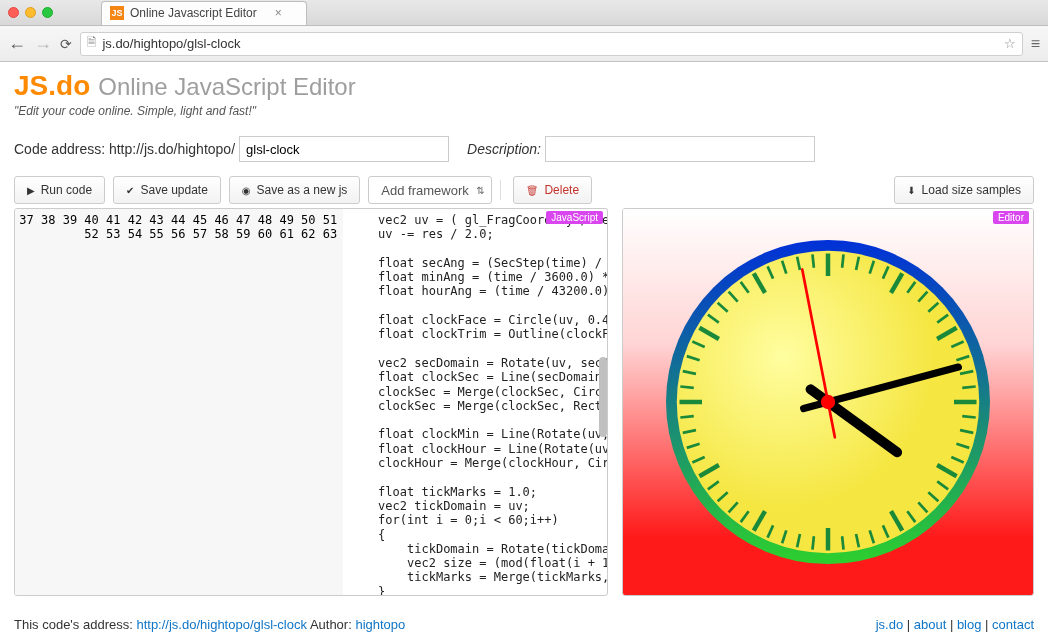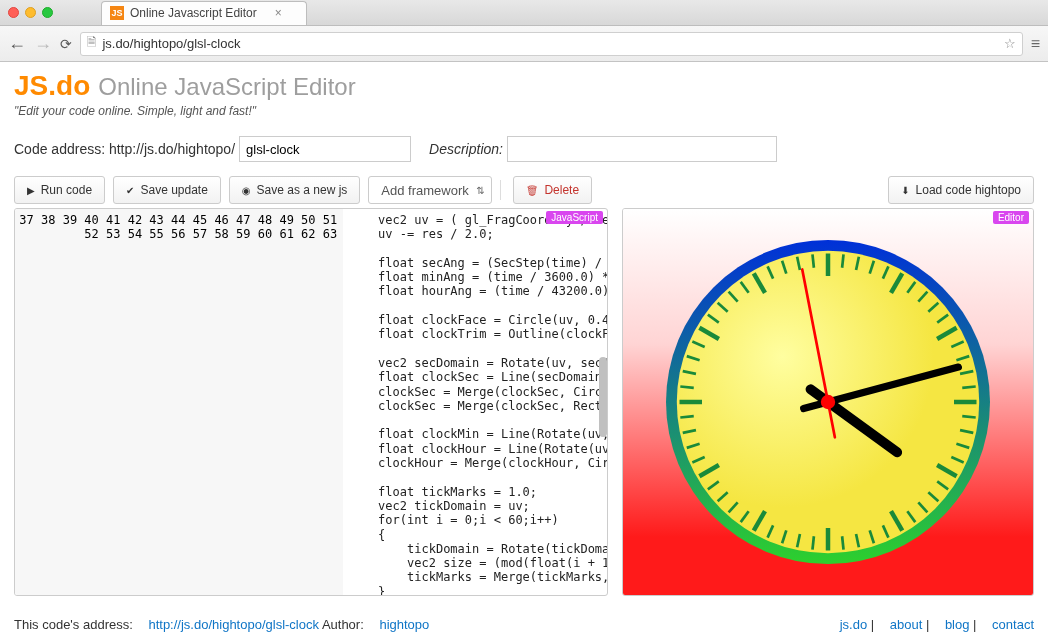--- a/index.html
+++ b/index.html
@@ -30,21 +30,21 @@
 .header-row { display:flex; align-items:flex-start; justify-content:space-between; }
 .logo { display:flex; align-items: baseline; }
 .logo .jsdo { font-size:28px; font-weight:bold; color:#ff8a00; }
 .logo .tagline { font-size:24px; color:#9e9e9e; margin-left:8px; }
 .subtag { font-style: italic; color:#555; margin-top:2px; font-size:12px; }
 .welcome { font-size:14px; color:#333; margin-top:8px; }
 .welcome a { color:#0f75c6; text-decoration:none; }
 
 .addr-row { margin-top:18px; display:flex; align-items:center; gap:4px; font-size:14px; color:#333; }
 .addr-row input { height:26px; border:1px solid #ccc; padding:0 6px; font-size:13px; }
-.addr-row .slug { width:172px; }
+.addr-row .slug { width:210px; }
 .addr-row .desc-lbl { margin-left:14px;font-style:italic; }
 .addr-row .desc { width:270px; }
 
 .btn-row { margin-top:14px; display:flex; align-items:center; gap:8px; position:relative; }
 .btn { height:28px; border:1px solid #ccc; border-radius:3px; background:linear-gradient(#fff,#f2f2f2); display:flex; align-items:center; padding:0 12px; font-size:12px; color:#333; cursor:pointer; gap:6px; }
 .btn .ico { font-size:10px; }
 .select { height:28px; border:1px solid #ccc; border-radius:3px; background:#fff; padding:0 22px 0 12px; font-size:13px; color:#555; position:relative; display:flex; align-items:center; }
 .select::after { content:"⇅"; position:absolute; right:6px; font-size:10px; color:#666; }
 .btn.delete { color:#c4342d; margin-left:4px; }
 .btn.delete .ico { color:#c4342d; }
@@ -59,21 +59,21 @@
 .editor { display:flex; font-family: Menlo, Consolas, monospace; font-size:12px; line-height:14.3px; height:100%; overflow:hidden; }
 .gutter { background:#f7f7f7; color:#000000; text-align:right; padding:4px 6px 4px 0; user-select:none; }
 .code { padding:4px 0 4px 6px; white-space:pre; color:#222; overflow:hidden; }
 .scrollbar { position:absolute; right:0; top:0; width:8px; height:100%; }
 .scroll-thumb { position:absolute; left:0; width:8px; height:80px; top:148px; background:#c0c0c0; border-radius:4px; }
 
 .result-inner { width:100%; height:100%; display:flex; align-items:center; justify-content:center; background:linear-gradient(#ffffff, #ffd4d4 35%, #ff1a1a 85%); }
 svg.clock { width:360px; height:360px; }
 
 .footer { position:absolute; bottom:6px; left:0; right:0; padding:0 14px; display:flex; justify-content:space-between; font-size:13px; color:#333; }
-.footer a { color:#0f75c6; text-decoration:none;margin-left:12px; }
+.footer a { color:#0f75c6; text-decoration:none; }
 </style>
 </head>
 <body>
 
 <div class="titlebar">
   <div class="traffic">
     <div class="dot red"></div>
     <div class="dot yel"></div>
     <div class="dot grn"></div>
   </div>
@@ -131,21 +131,21 @@
     <div class="select">
         <span>Add framework</span>
       </div>
     <div style="width:1px;height:20px;background:#ddd"></div>
     <div class="btn delete">
         <span class="ico">🗑</span>
         <span>Delete</span>
       </div>
     <div class="btn right-btn">
         <span class="ico">⬇</span>
-        <span>Load code hightopo</span>
+        <span>Load size samples</span>
       </div>
   </div>
 
   <div class="panels">
     <div class="panel left">
       <div class="pane-label">JavaScript</div>
       <div class="editor">
         <div class="gutter" id="gutter">37
 38
 39

